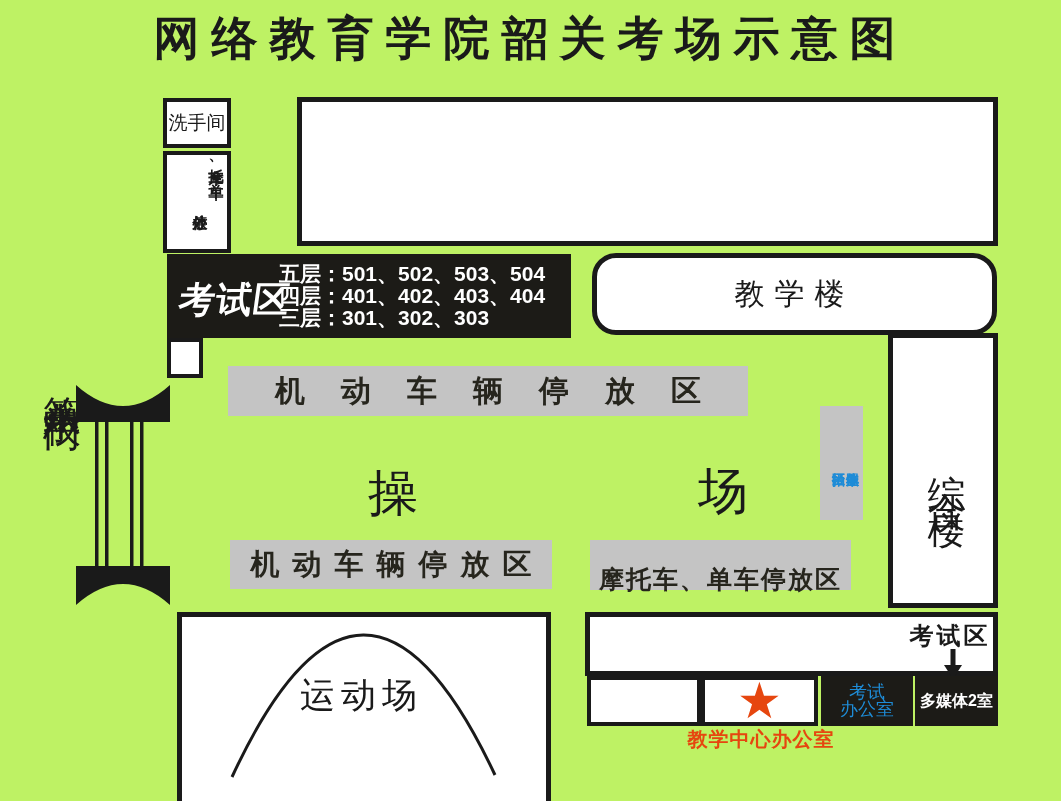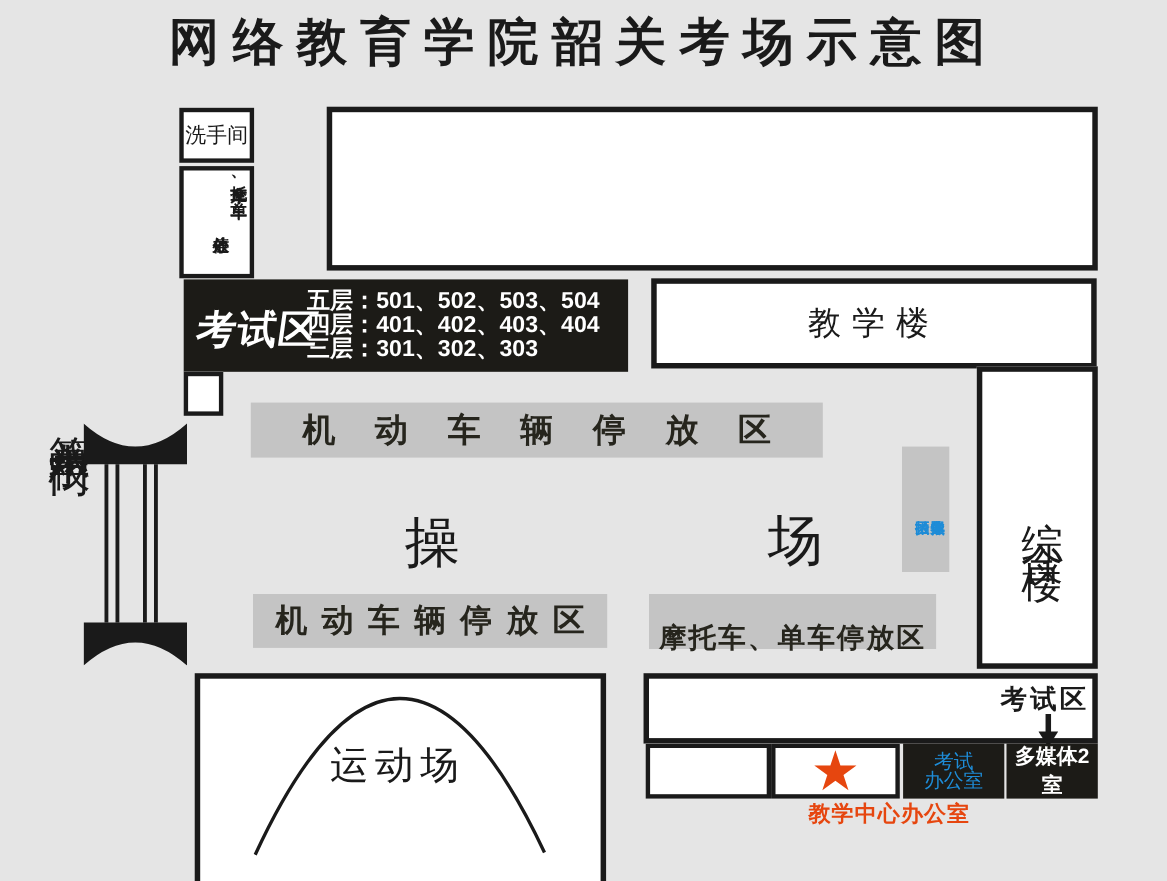--- a/index.html
+++ b/index.html
@@ -1,17 +1,17 @@
 <!DOCTYPE html>
 <html><head>
 <meta charset="utf-8">
 <style>
   html,body{margin:0;padding:0;background:#fff;}
   #stage{
-    position:relative;width:1061px;height:801px;background:#e5e5e5;overflow:hidden;
+    position:relative;width:1061px;height:801px;background:#bef264;overflow:hidden;
     font-family:"Liberation Sans","DejaVu Sans",sans-serif;color:#1a1a1a;
   }
   .abs{position:absolute;}
   
   .box{position:absolute;border:5px solid #1a1a1a;background:#fff;box-sizing:border-box;}
   .thinbox{position:absolute;border:4px solid #1a1a1a;background:#fff;box-sizing:border-box;}
   .blackbox{position:absolute;background:#1c1b17;box-sizing:border-box;}
   .graybar{position:absolute;background:#c4c4c4;box-sizing:border-box;
            display:flex;align-items:center;justify-content:center;}
   
@@ -26,22 +26,22 @@
   .bigchar{position:absolute;font-size:50px;color:#1a1a1a;}
   .exam-bar-label{
     color:#fff;font-size:36px;font-weight:bold;transform:skewX(-8deg);
     position:absolute;left:12px;top:22px;letter-spacing:1px;
   }
   .floors{position:absolute;left:112px;top:9px;color:#fff;font-weight:bold;
           font-size:21px;line-height:22px;white-space:nowrap;}
   .photo-col{color:#1e8cd7;font-weight:bold;font-size:13px;line-height:14px;text-align:center;}
   .shed-col{font-weight:bold;font-size:15px;line-height:16px;color:#1a1a1a;}
   .office-blue{color:#1e8cd7;font-weight:normal;font-size:18px;line-height:17px;text-align:center;}
-  .office-white{color:#fff;font-weight:bold;font-size:19px;text-align:center;}
-  .red-label{position:absolute;left:640px;top:726px;width:242px;text-align:right;
+  .office-white{color:#fff;font-weight:bold;font-size:16px;text-align:center;}
+  .red-label{position:absolute;left:640px;top:726px;width:242px;text-align:center;
              color:#e6460f;font-weight:bold;font-size:20px;letter-spacing:1px;}
   .south-exam{position:absolute;left:905px;top:620px;width:90px;text-align:center;
               font-size:24px;font-weight:bold;letter-spacing:3px;color:#1a1a1a;}
   .star{font-family:"DejaVu Sans",sans-serif;font-size:50px;color:#e6460f;line-height:1;}
   svg{display:block;}
 </style>
 </head>
 <body>
 
 <div id="stage">
@@ -65,21 +65,21 @@
     <span class="exam-bar-label">考试区</span>
     <div class="floors">
       <div>五层：501、502、503、504</div>
       <div>四层：401、402、403、404</div>
       <div>三层：301、302、303</div>
     </div>
   </div>
 
   <div class="thinbox" style="left:167px;top:338px;width:36px;height:40px;"></div>
 
-  <div class="box center-flex" style="left:592px;top:253px;width:405px;height:82px;">
+  <div class="box center-flex" style="left:592px;top:253px;width:405px;height:82px;border-radius:24px;">
     <span class="serif" style="font-size:30px;letter-spacing:10px;">教学楼</span>
   </div>
 
   <div class="box center-flex" style="left:888px;top:333px;width:110px;height:275px;">
     <span class="serif vtext" style="font-size:38px;letter-spacing:18px;">综合楼</span>
   </div>
 
   <div class="serif vtext abs" style="left:33px;top:366px;height:250px;font-size:38px;letter-spacing:3px;">第八中学校门</div>
 
   <div class="abs" style="left:76px;top:383px;">

